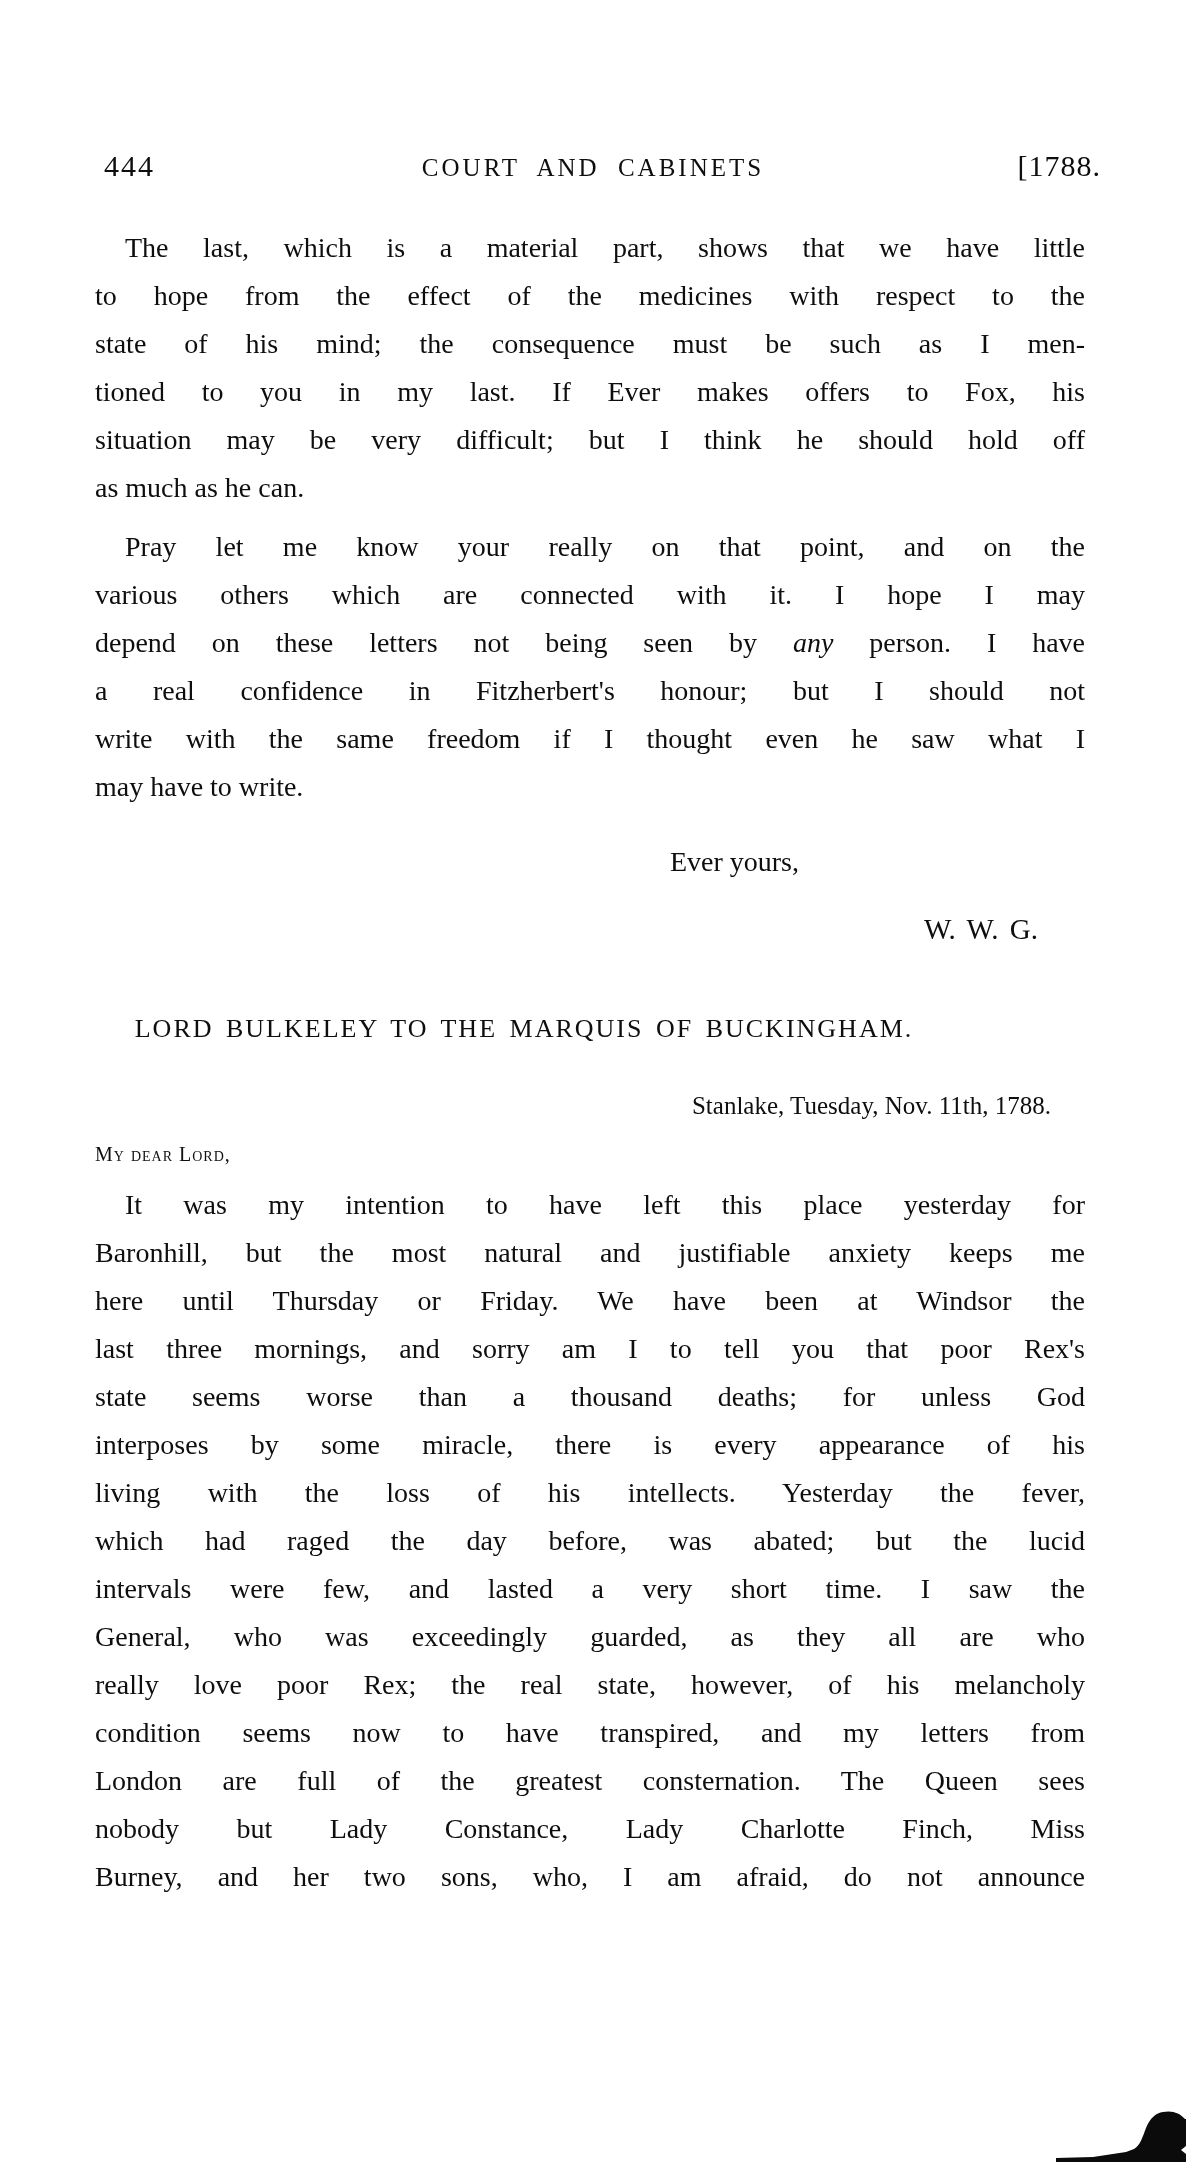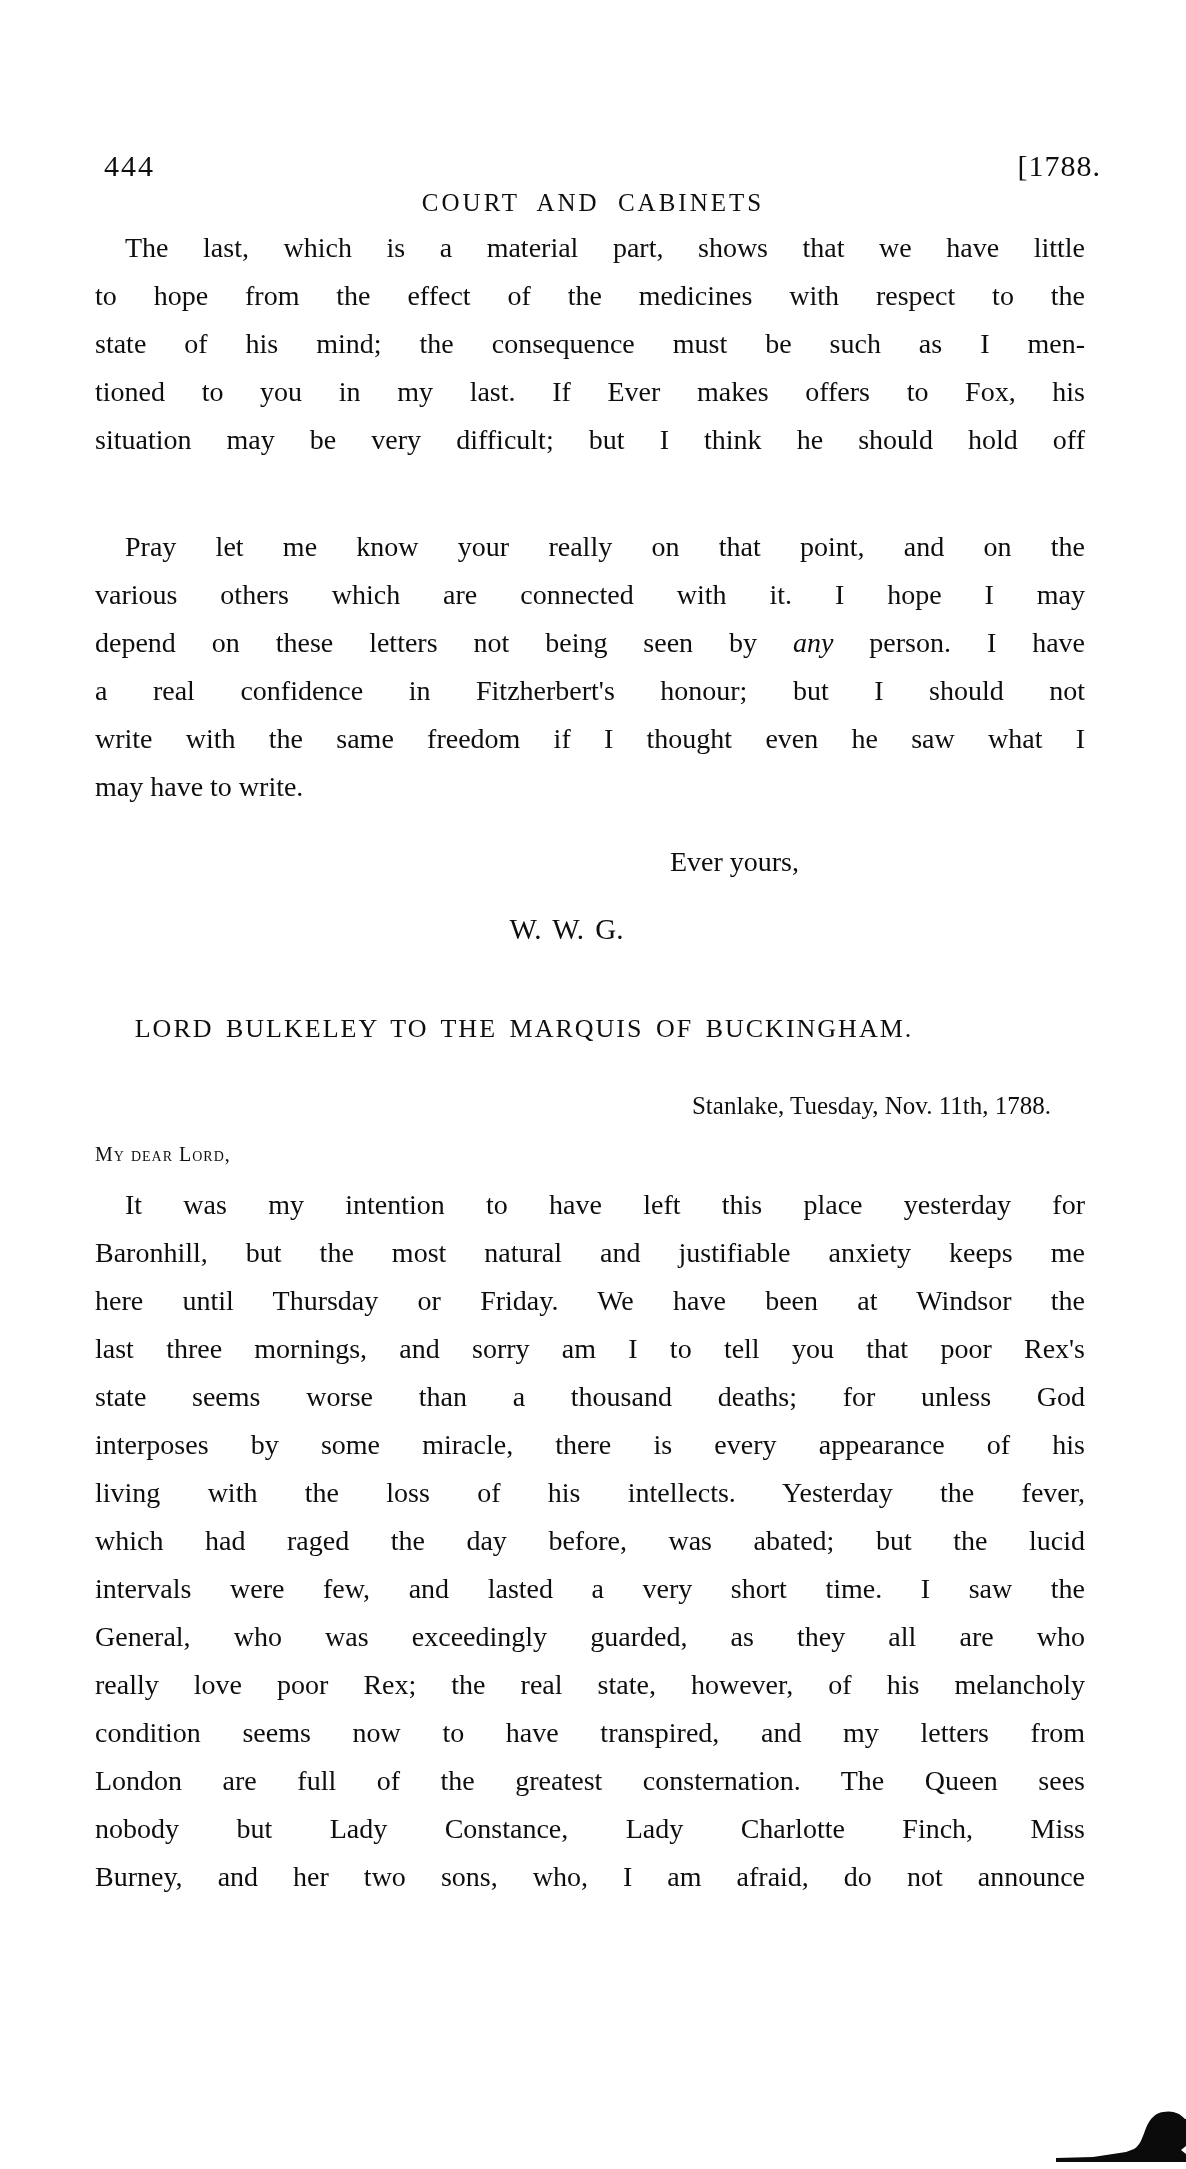--- a/index.html
+++ b/index.html
@@ -30,21 +30,20 @@
   .running-title {
     position: absolute;
     top: 151px;
     left: 0;
     width: 1186px;
     text-align: center;
     font-size: 25px;
     line-height: 34px;
     letter-spacing: 3px;
     word-spacing: 9px;
-    margin-top: 35px;
   }
   .header-year {
     position: absolute;
     top: 146px;
     right: 91px;
     font-size: 30px;
     line-height: 40px;
     letter-spacing: 1px;
   }
   
@@ -77,21 +76,21 @@
     width: 717px;
     text-align: right;
     font-size: 28px;
     line-height: 48px;
   }
   .signature {
     position: absolute;
     top: 905px;
     left: 95px;
     width: 943px;
-    text-align: center;
+    text-align: right;
     font-size: 29px;
     line-height: 48px;
     word-spacing: 4px;
   }
   
   .letter-heading {
     position: absolute;
     top: 1005px;
     left: 0;
     width: 1048px;
@@ -136,20 +135,21 @@
   <div class="page-number">444</div>
   <div class="running-title">COURT AND CABINETS</div>
   <div class="header-year">[1788.</div>
 
   <div class="para p1">
       <div class="line first">The last, which is a material part, shows that we have little</div>
       <div class="line">to hope from the effect of the medicines with respect to the</div>
       <div class="line">state of his mind; the consequence must be such as I men-</div>
       <div class="line">tioned to you in my last.  If Ever makes offers to Fox, his</div>
       <div class="line">situation may be very difficult; but I think he should hold off</div>
+      <div class="line no-just-last">as much as he can.</div>
     </div>
   <div class="para p2">
       <div class="line first">Pray let me know your really on that point, and on the</div>
       <div class="line">various others which are connected with it.  I hope I may</div>
       <div class="line">depend on these letters not being seen by <em>any</em> person.  I have</div>
       <div class="line">a real confidence in Fitzherbert's honour; but I should not</div>
       <div class="line">write with the same freedom if I thought even he saw what I</div>
       <div class="line no-just-last">may have to write.</div>
     </div>
   <div class="valediction">Ever yours,</div>

